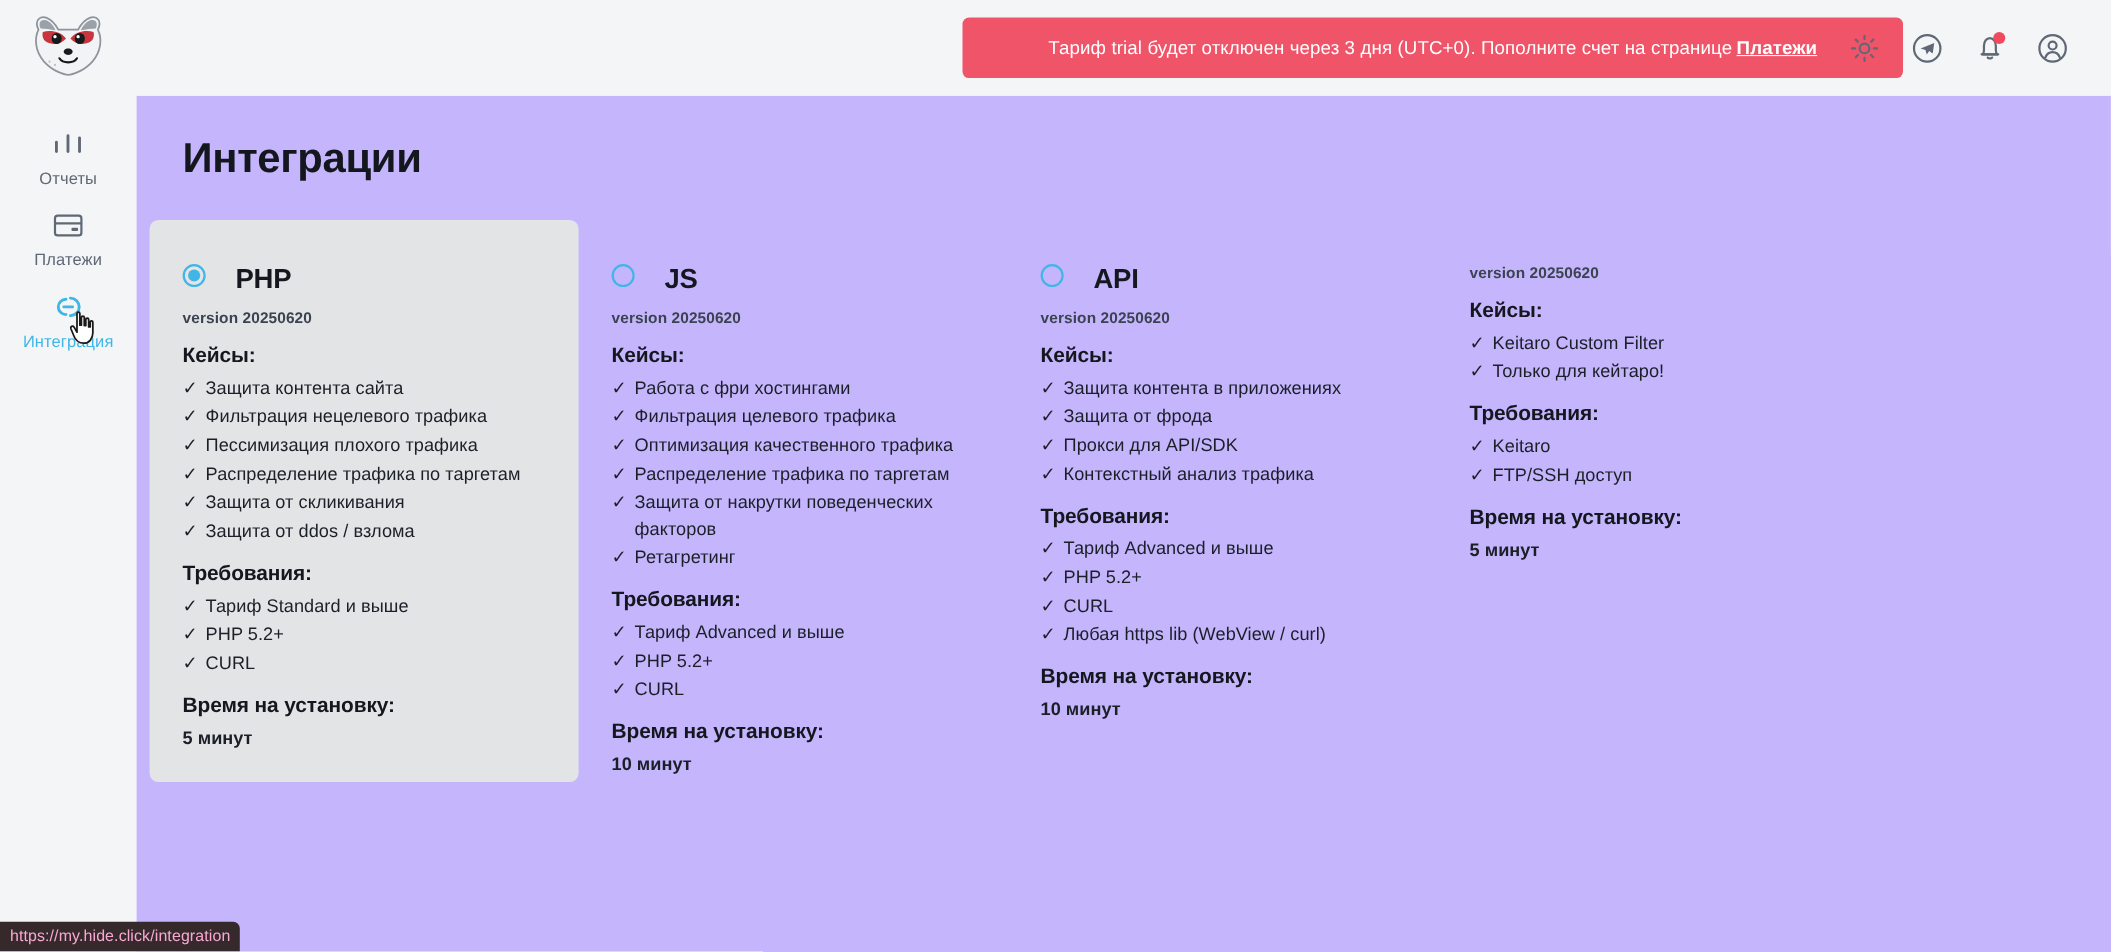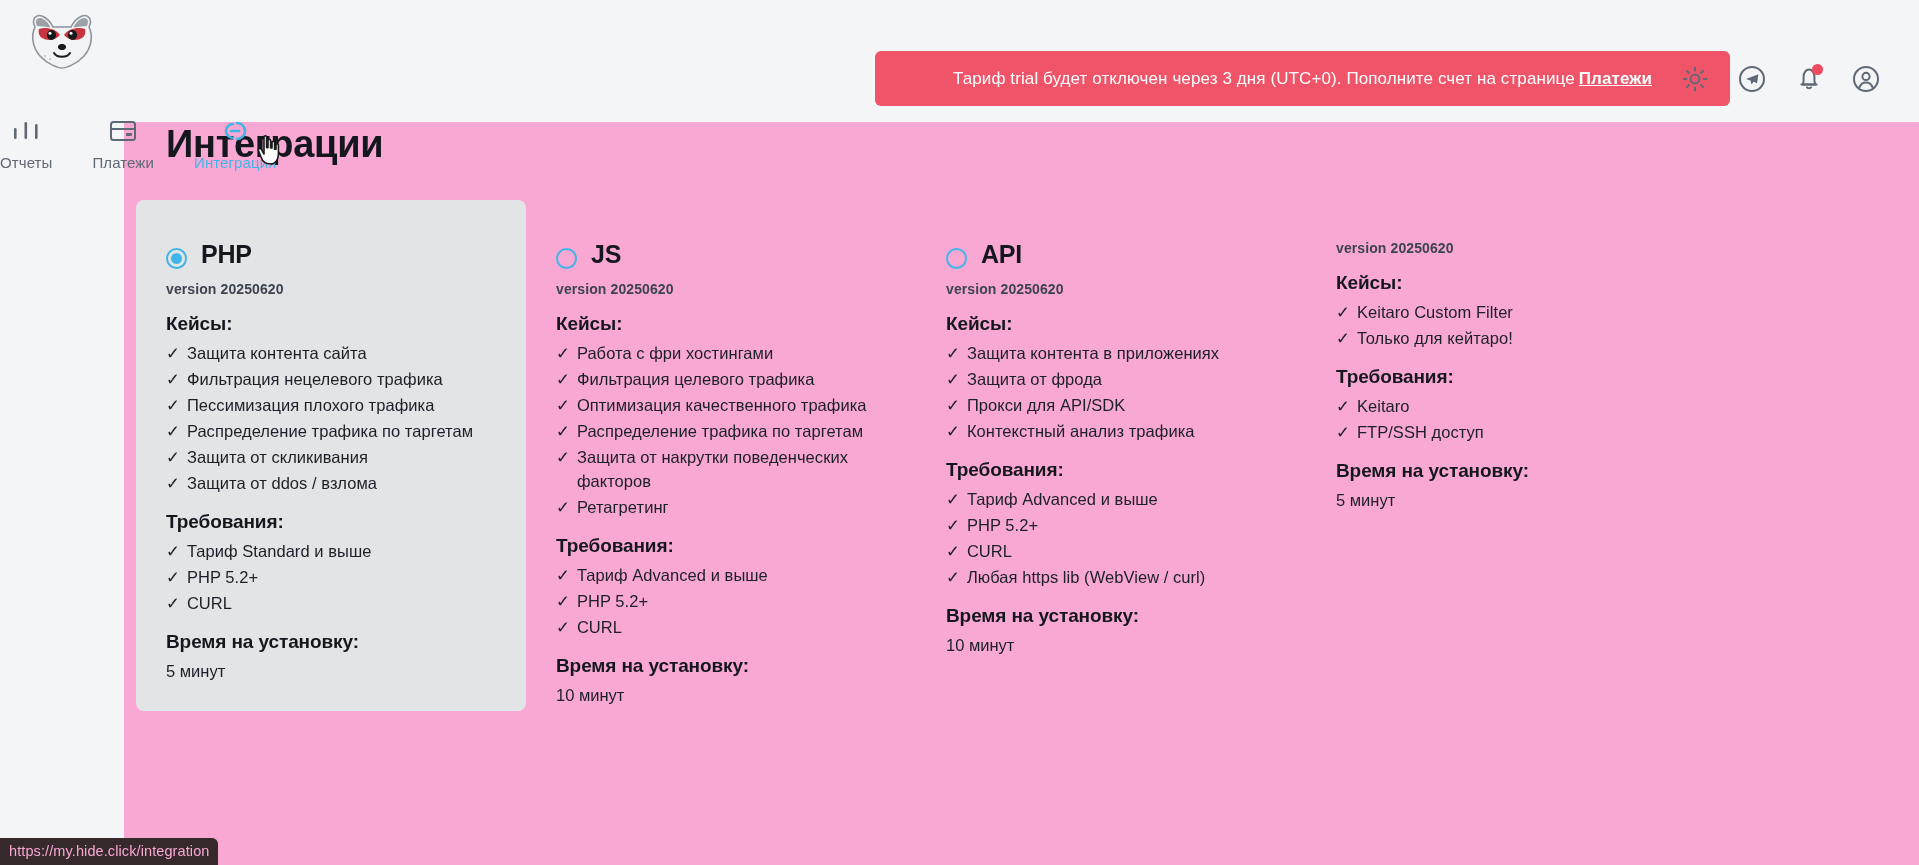--- a/index.html
+++ b/index.html
@@ -40,22 +40,23 @@
     height: 62px;
     display: flex;
     align-items: center;
     justify-content: center;
   }
 
   .nav {
     margin-top: 42px;
     width: 100%;
     display: flex;
-    align-items: center;
-    gap: 40px;
+    flex-direction: column;
+    align-items: center;
+    gap: 16px;
   }
 
   .nav-item {
     width: 100%;
     display: flex;
     flex-direction: column;
     align-items: center;
     gap: 6px;
     cursor: pointer;
     position: relative;
@@ -89,21 +90,20 @@
   .topbar {
     position: absolute;
     left: 124px; top: 0;
     width: 1795px;
     height: 87px;
     background: #f4f5f7;
     display: flex;
     align-items: center;
     justify-content: flex-end;
     z-index: 4;
-    margin-top: 35px;
   }
 
   .alert-banner {
     position: absolute;
     left: 751px;
     top: 16px;
     width: 855px;
     height: 55px;
     background: #ef5469;
     border-radius: 6px;
@@ -149,21 +149,21 @@
     border-radius: 50%;
     background: #f04a5f;
   }
 
   
   .main {
     position: absolute;
     left: 124px; top: 87px;
     width: 1795px;
     height: 778px;
-    background: #f9a8d4;
+    background: #c4b5fd;
     overflow: hidden;
   }
 
   .page-title {
     margin: 36px 0 0 42px;
     font-size: 38px;
     font-weight: 700;
     letter-spacing: -0.3px;
     color: #14171e;
   }
@@ -182,22 +182,22 @@
     position: relative;
     min-height: 60px;
   }
   .card.selected {
     background: #e3e4e6;
     padding-bottom: 28px;
   }
 
   .card-head {
     display: flex;
-    align-items: flex-end;
-    gap: 14px;
+    align-items: flex-start;
+    gap: 27px;
     margin-bottom: 12px;
   }
   .radio {
     width: 21px; height: 21px;
     border-radius: 50%;
     border: 2.5px solid #41b6e6;
     flex: 0 0 auto;
     display: flex;
     align-items: center;
     justify-content: center;
@@ -243,20 +243,21 @@
     margin-bottom: 2px;
     letter-spacing: 0.05px;
   }
   .feature .tick { flex: 0 0 auto; }
 
   .plain-line {
     font-size: 16.5px;
     line-height: 24px;
     color: #1b1f27;
     margin-top: 2px;
+    font-weight: bold;
   }
 
   .card-footer {
     display: flex;
     justify-content: flex-end;
     margin-top: 26px;
   }
   .next-btn {
     background: #41b2e0;
     color: #ffffff;

